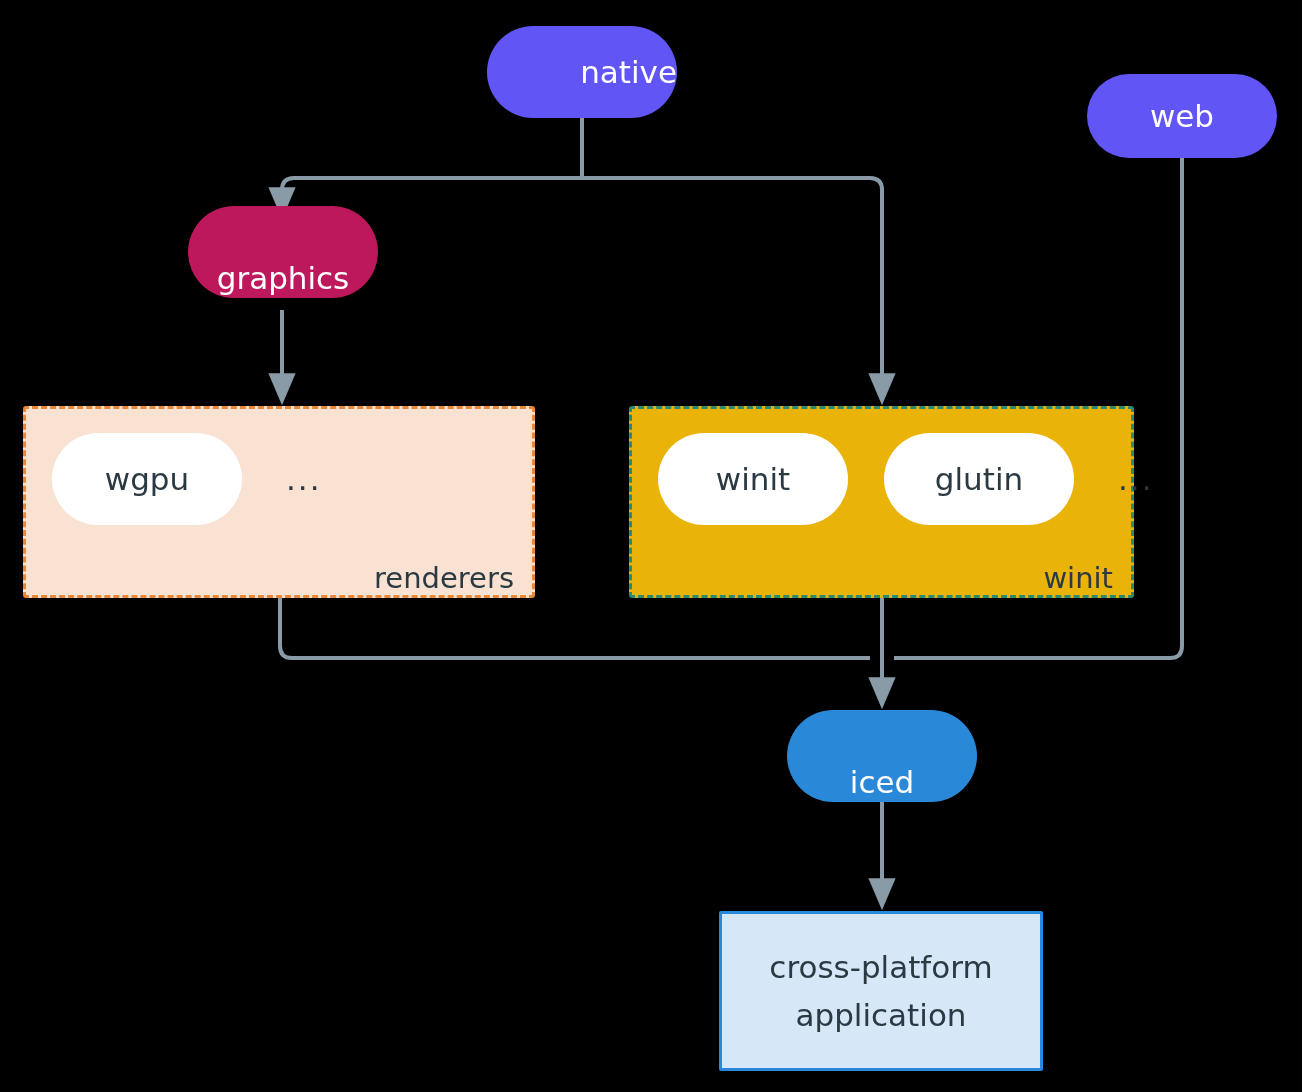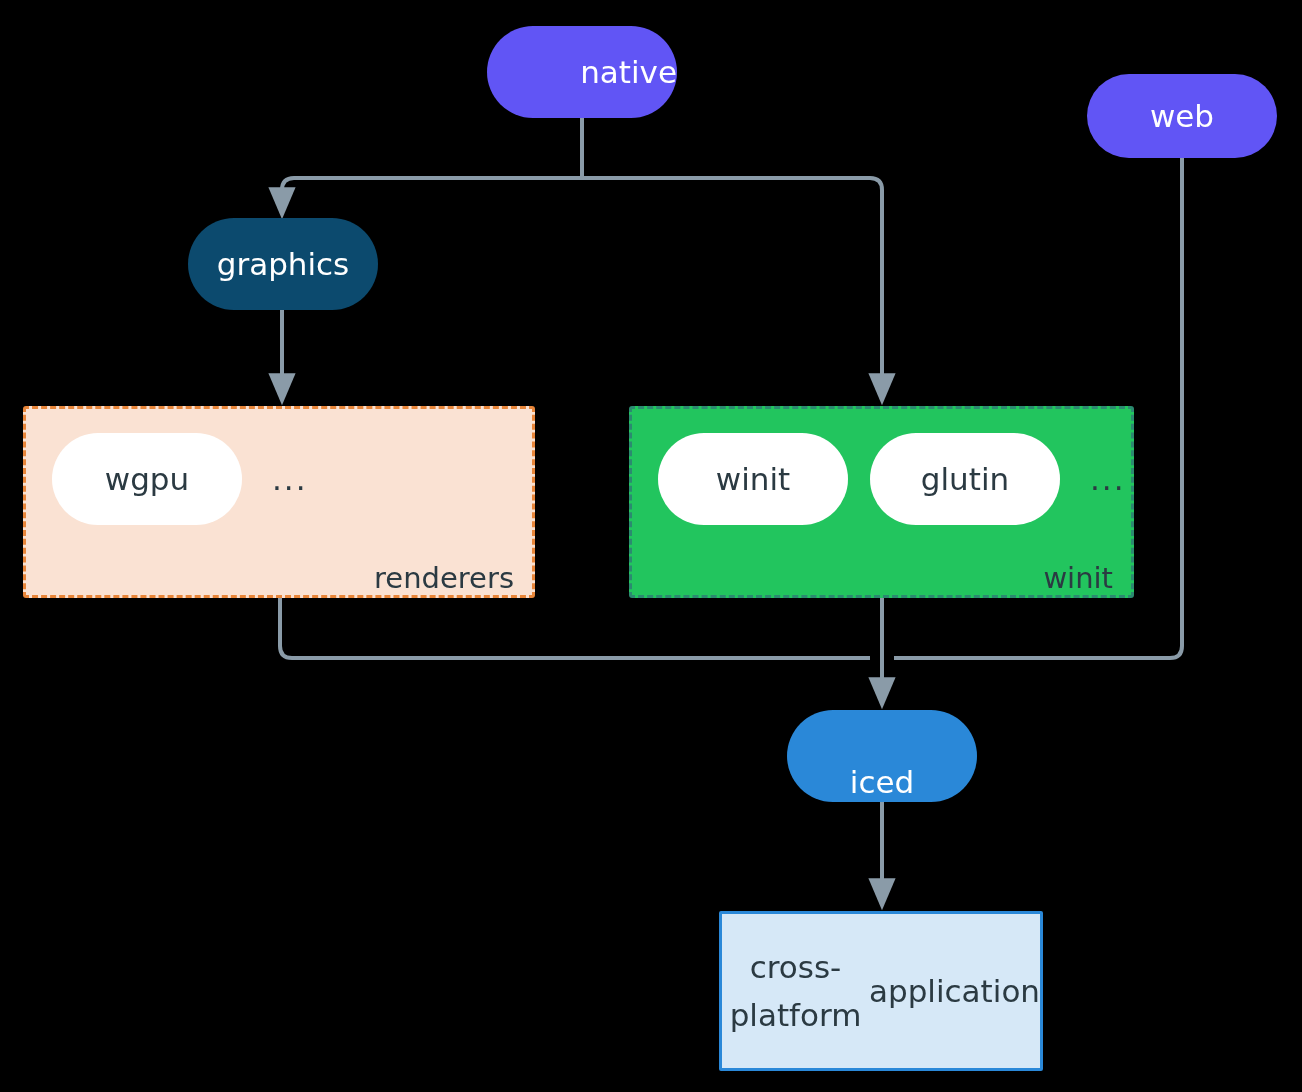--- a/index.html
+++ b/index.html
@@ -44,78 +44,80 @@
   .node-native, .node-web {
     background: #6155F5;
     color: #ffffff;
     font-size: 31px;
   }
   .node-native { left: 487px; top: 26px;   width: 190px; height: 92px; justify-content: flex-end; }
   .node-web    { left: 1087px; top: 26px;  width: 190px; height: 84px; margin-top: 48px; }
 
   
   .node-graphics {
-    left: 188px; top: 218px; width: 190px; height: 92px;
-    background: #0c4a6e;
+    left: 188px; top: 206px; width: 190px; height: 92px;
+    background: #be185d;
     color: #ffffff;
     font-size: 31px;
+    align-items: flex-end;
   }
 
   
   .node-iced {
     left: 787px; top: 710px; width: 190px; height: 92px;
     background: #2A88D8;
     color: #ffffff;
     font-size: 31px;
     align-items: flex-end;
   }
 
   
   .node-app {
     left: 719px; top: 911px; width: 324px; height: 160px;
     background: #D6E8F7;
     border: 3px solid #2A88D8;
     border-radius: 2px;
     color: #2B3A42;
     font-size: 31px;
+    flex-direction: column;
     line-height: 1.55;
   }
 
   
   .group {
     position: absolute;
     box-sizing: border-box;
     border-radius: 3px;
   }
   .group-renderers {
     left: 23px; top: 406px; width: 512px; height: 192px;
     background: #FAE2D3;
     border: 3px dashed #E8863A;
   }
   .group-shells {
     left: 629px; top: 406px; width: 505px; height: 192px;
-    background: #22c55e;
+    background: #eab308;
     border: 3px dashed #2B8A70;
   }
   .group-label {
     position: absolute;
     right: 18px;
     bottom: 0;
     font-size: 29px;
     color: #2B3A42;
     white-space: nowrap;
     margin-top: 19px;
   }
   .group-items {
     position: absolute;
     left: 26px;
     top: 24px;
     display: flex;
     align-items: center;
-    gap: 22px;
+    gap: 36px;
   }
   .chip {
     background: #FFFFFF;
     color: #2B3A42;
     border-radius: 999px;
     height: 92px;
     min-width: 190px;
     display: flex;
     align-items: center;
     justify-content: center;

